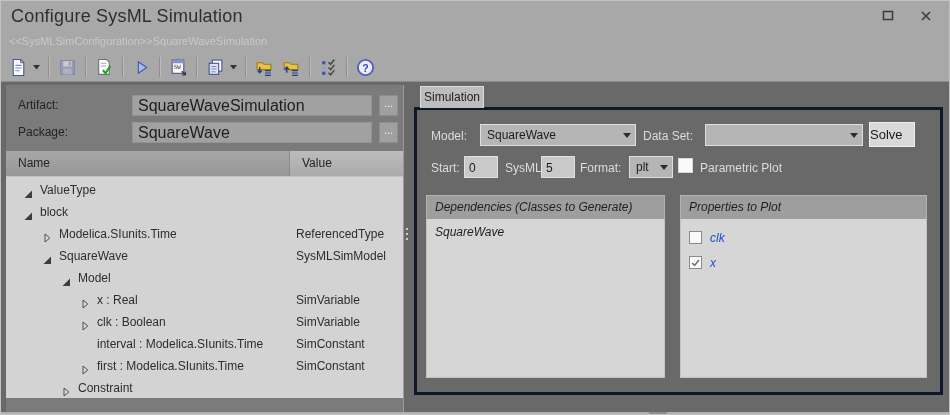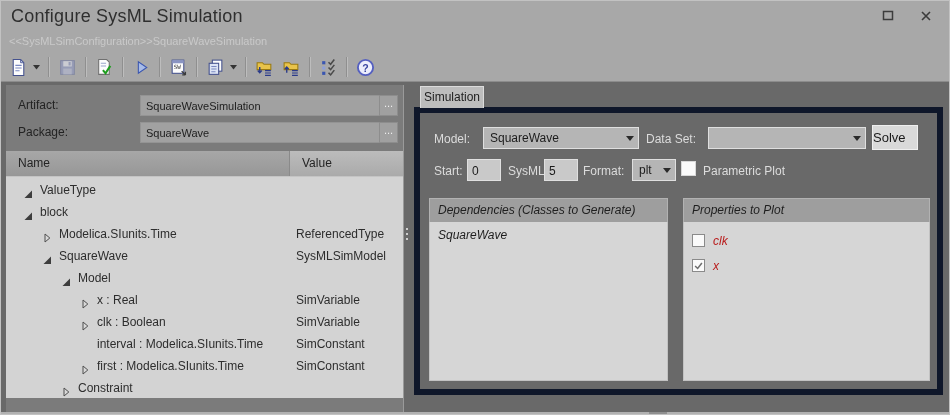--- a/index.html
+++ b/index.html
@@ -23,22 +23,22 @@
 
   
   .content { position:absolute; left:0; top:81px; width:100%; height:334px; background:#696969; }
   .bottom-strip { position:absolute; left:0; bottom:0; width:100%; height:4px; background:#b1b1b1; }
   .resize-grip { position:absolute; left:648px; bottom:0px; width:18px; height:4px; background:#8f8f8f; }
 
   
   .left-panel { position:absolute; left:5px; top:3px; width:397px; height:327px; background:#7b7b7b;
                 box-shadow:1px 0 0 #9a9a9a, 0 1px 0 #9a9a9a; }
   .fld-label { position:absolute; left:12px; font-size:12px; color:#232323; }
-  .fld-input { position:absolute; left:134px; width:240px; height:21px; background:#a1a1a1; border:1px solid #949494;
-               font-family:"Liberation Sans", sans-serif; font-size:11px; color:#1d1d1d; padding:0 5px; }
+  .fld-input { position:absolute; left:126px; width:240px; height:21px; background:#a1a1a1; border:1px solid #949494;
+               font-family:"Liberation Sans", sans-serif; font-size:16px; color:#1d1d1d; padding:0 5px; }
   .browse-btn { position:absolute; left:373px; width:19px; height:21px; background:#a0a0a0; border:1px solid #8d8d8d;
                 color:#ededed; font-size:11px; text-align:center; line-height:15px; cursor:default; }
   .grid-header { position:absolute; left:0; top:66px; width:397px; height:25px; display:flex; }
   .gh-name { width:284px; background:linear-gradient(#a7a7a7,#979797); border-right:1px solid #8a8a8a; }
   .gh-value { width:113px; background:linear-gradient(#bcbcbc,#aaaaaa); }
   .gh-cell { font-size:12px; color:#242424; line-height:25px; padding-left:12px; }
   .grid-body { position:absolute; left:0; top:91px; width:397px; height:222px; background:#d3d3d3;
                border-top:1px solid #c4c4c4; padding-top:3px; overflow:hidden; }
   .tree-row { position:relative; height:22px; }
   .tree-arrow { position:absolute; top:5px; width:10px; height:10px; }
@@ -49,21 +49,21 @@
   .splitter { position:absolute; left:403px; top:140px; width:6px; height:24px; display:flex; flex-direction:column;
               align-items:center; justify-content:center; gap:3px; }
   .splitter i { width:2px; height:2px; background:#cdcdcd; }
 
   
   .right-panel { position:absolute; left:412px; top:3px; width:533px; height:327px; background:#696969; }
   .tab { position:absolute; left:7px; top:1px; width:64px; height:22px; background:#bdbdbd;
          border:1px solid #dcdcdc; border-bottom:none; font-size:12px; color:#1e1e1e;
          text-align:center; line-height:21px; z-index:2; }
   .tab-frame { position:absolute; left:1px; top:22px; width:529px; height:288px; background:#696969;
-               border:6px solid #0f172a; }
+               border:3px solid #0f172a; }
   .r-label { position:absolute; font-size:12px; color:#dcdcdc; white-space:nowrap; }
   .select { position:absolute; height:22px; background:#b5b5b5; border:1px solid #dfdfdf; display:flex;
             align-items:center; cursor:default; }
   .select .sel-text { flex:1; font-size:12px; color:#1c1c1c; padding-left:6px; white-space:nowrap; overflow:hidden; }
   .select .sel-caret { width:16px; display:flex; justify-content:center; }
   .num-input { position:absolute; width:34px; height:22px; background:#c9c9c9; border:1px solid #e0e0e0;
                font-family:"Liberation Sans", sans-serif; font-size:12px; color:#1a1a1a; padding:1px 4px 0 4px; }
   .btn { position:absolute; background:#d9d9d9; border:1px solid #efefef; font-size:13px; color:#1a1a1a;
          text-align:left; cursor:default; }
   .solve-btn { left:452px; top:12px; width:46px; height:25px; line-height:23px; }
@@ -74,21 +74,21 @@
   .param-label { left:283px; top:51px; }
 
   .listbox { position:absolute; top:85px; height:183px;font-style:italic; }
   .deps-list { left:9px; width:239px; }
   .props-list { left:263px; width:247px; }
   .list-header { height:24px; background:#9e9e9e; border:1px solid #b2b2b2; border-bottom:none;
                  font-size:12px; color:#1f1f1f; line-height:23px; padding-left:8px; white-space:nowrap; overflow:hidden; }
   .list-body { height:159px; background:#d6d6d6; border:1px solid #c2c2c2; border-top:none; padding:6px 0 0 8px; }
   .list-item { font-size:12px; color:#1e1e1e; height:24px; }
   .prop-item { display:flex; align-items:center; gap:8px; height:25px; }
-  .prop-item .lbl { font-size:12px; color:#b91c1c; }
+  .prop-item .lbl { font-size:12px; color:#1d4ed8; }
 </style>
 </head>
 <body>
 
 <div class="window">
 
   <div class="titlebar">
     <div class="title">Configure SysML Simulation</div>
     <div class="win-btn win-max">
       <span>

